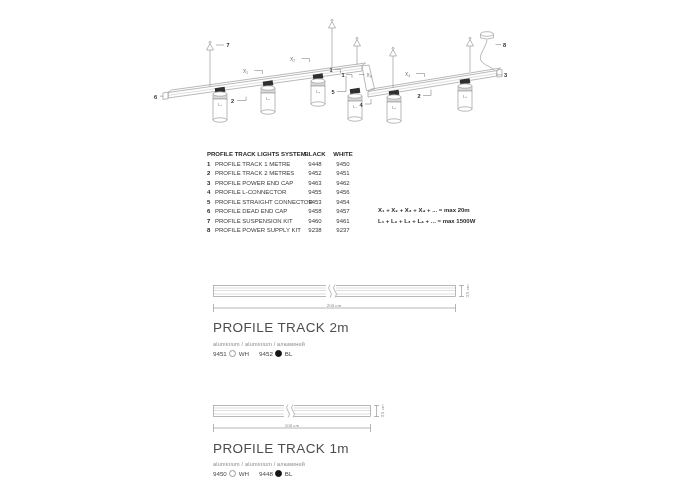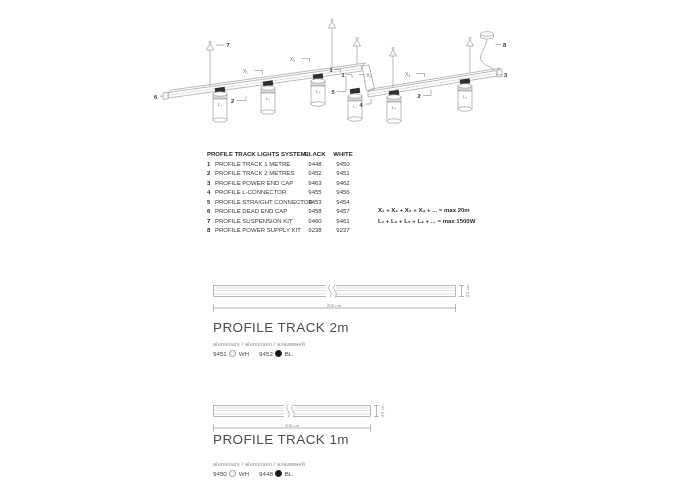--- a/index.html
+++ b/index.html
@@ -258,21 +258,21 @@
     <rect class="whitefill" x="0.5" y="1.5" width="157" height="11"></rect>
     <path class="lnlight" d="M0.5,4 H157.5 M0.5,6.5 H157.5 M0.5,10 H157.5"></path>
     <rect x="71" y="0.5" width="10" height="13" fill="#ffffff"></rect>
     <path class="ln" d="M75,0.5 q-3,3.5 0,6.5 q3,3 0,6.5"></path>
     <path class="ln" d="M80,0.5 q-3,3.5 0,6.5 q3,3 0,6.5"></path>
     <path class="leader" d="M161,1.5 h5 M161,12.5 h5 M163.5,1.5 V12.5"></path>
     <text class="dimtext" transform="rotate(-90 169 7)" x="169" y="9" text-anchor="middle">3,5 cm</text>
     <path class="leader" d="M0.5,20 v8 M157.5,20 v8 M0.5,24 H157.5"></path>
     <text class="dimtext" x="79" y="22.5" text-anchor="middle">100 cm</text>
   </svg>
-  <div class="abs sec-title" style="left:213px;top:432px;">PROFILE TRACK 1m</div>
+  <div class="abs sec-title" style="left:213px;top:441px;">PROFILE TRACK 1m</div>
   <div class="abs materials" style="left:213px;top:461px;">aluminium / aluminium / алюминий</div>
   <div class="abs variants" style="left:213px;top:470px;">
     <span class="vgroup">
       <span>9450</span>
       <span class="sw sw-wh"></span>
       <span>WH</span>
     </span>
     <span class="vgroup">
       <span>9448</span>
       <span class="sw sw-bl"></span>

